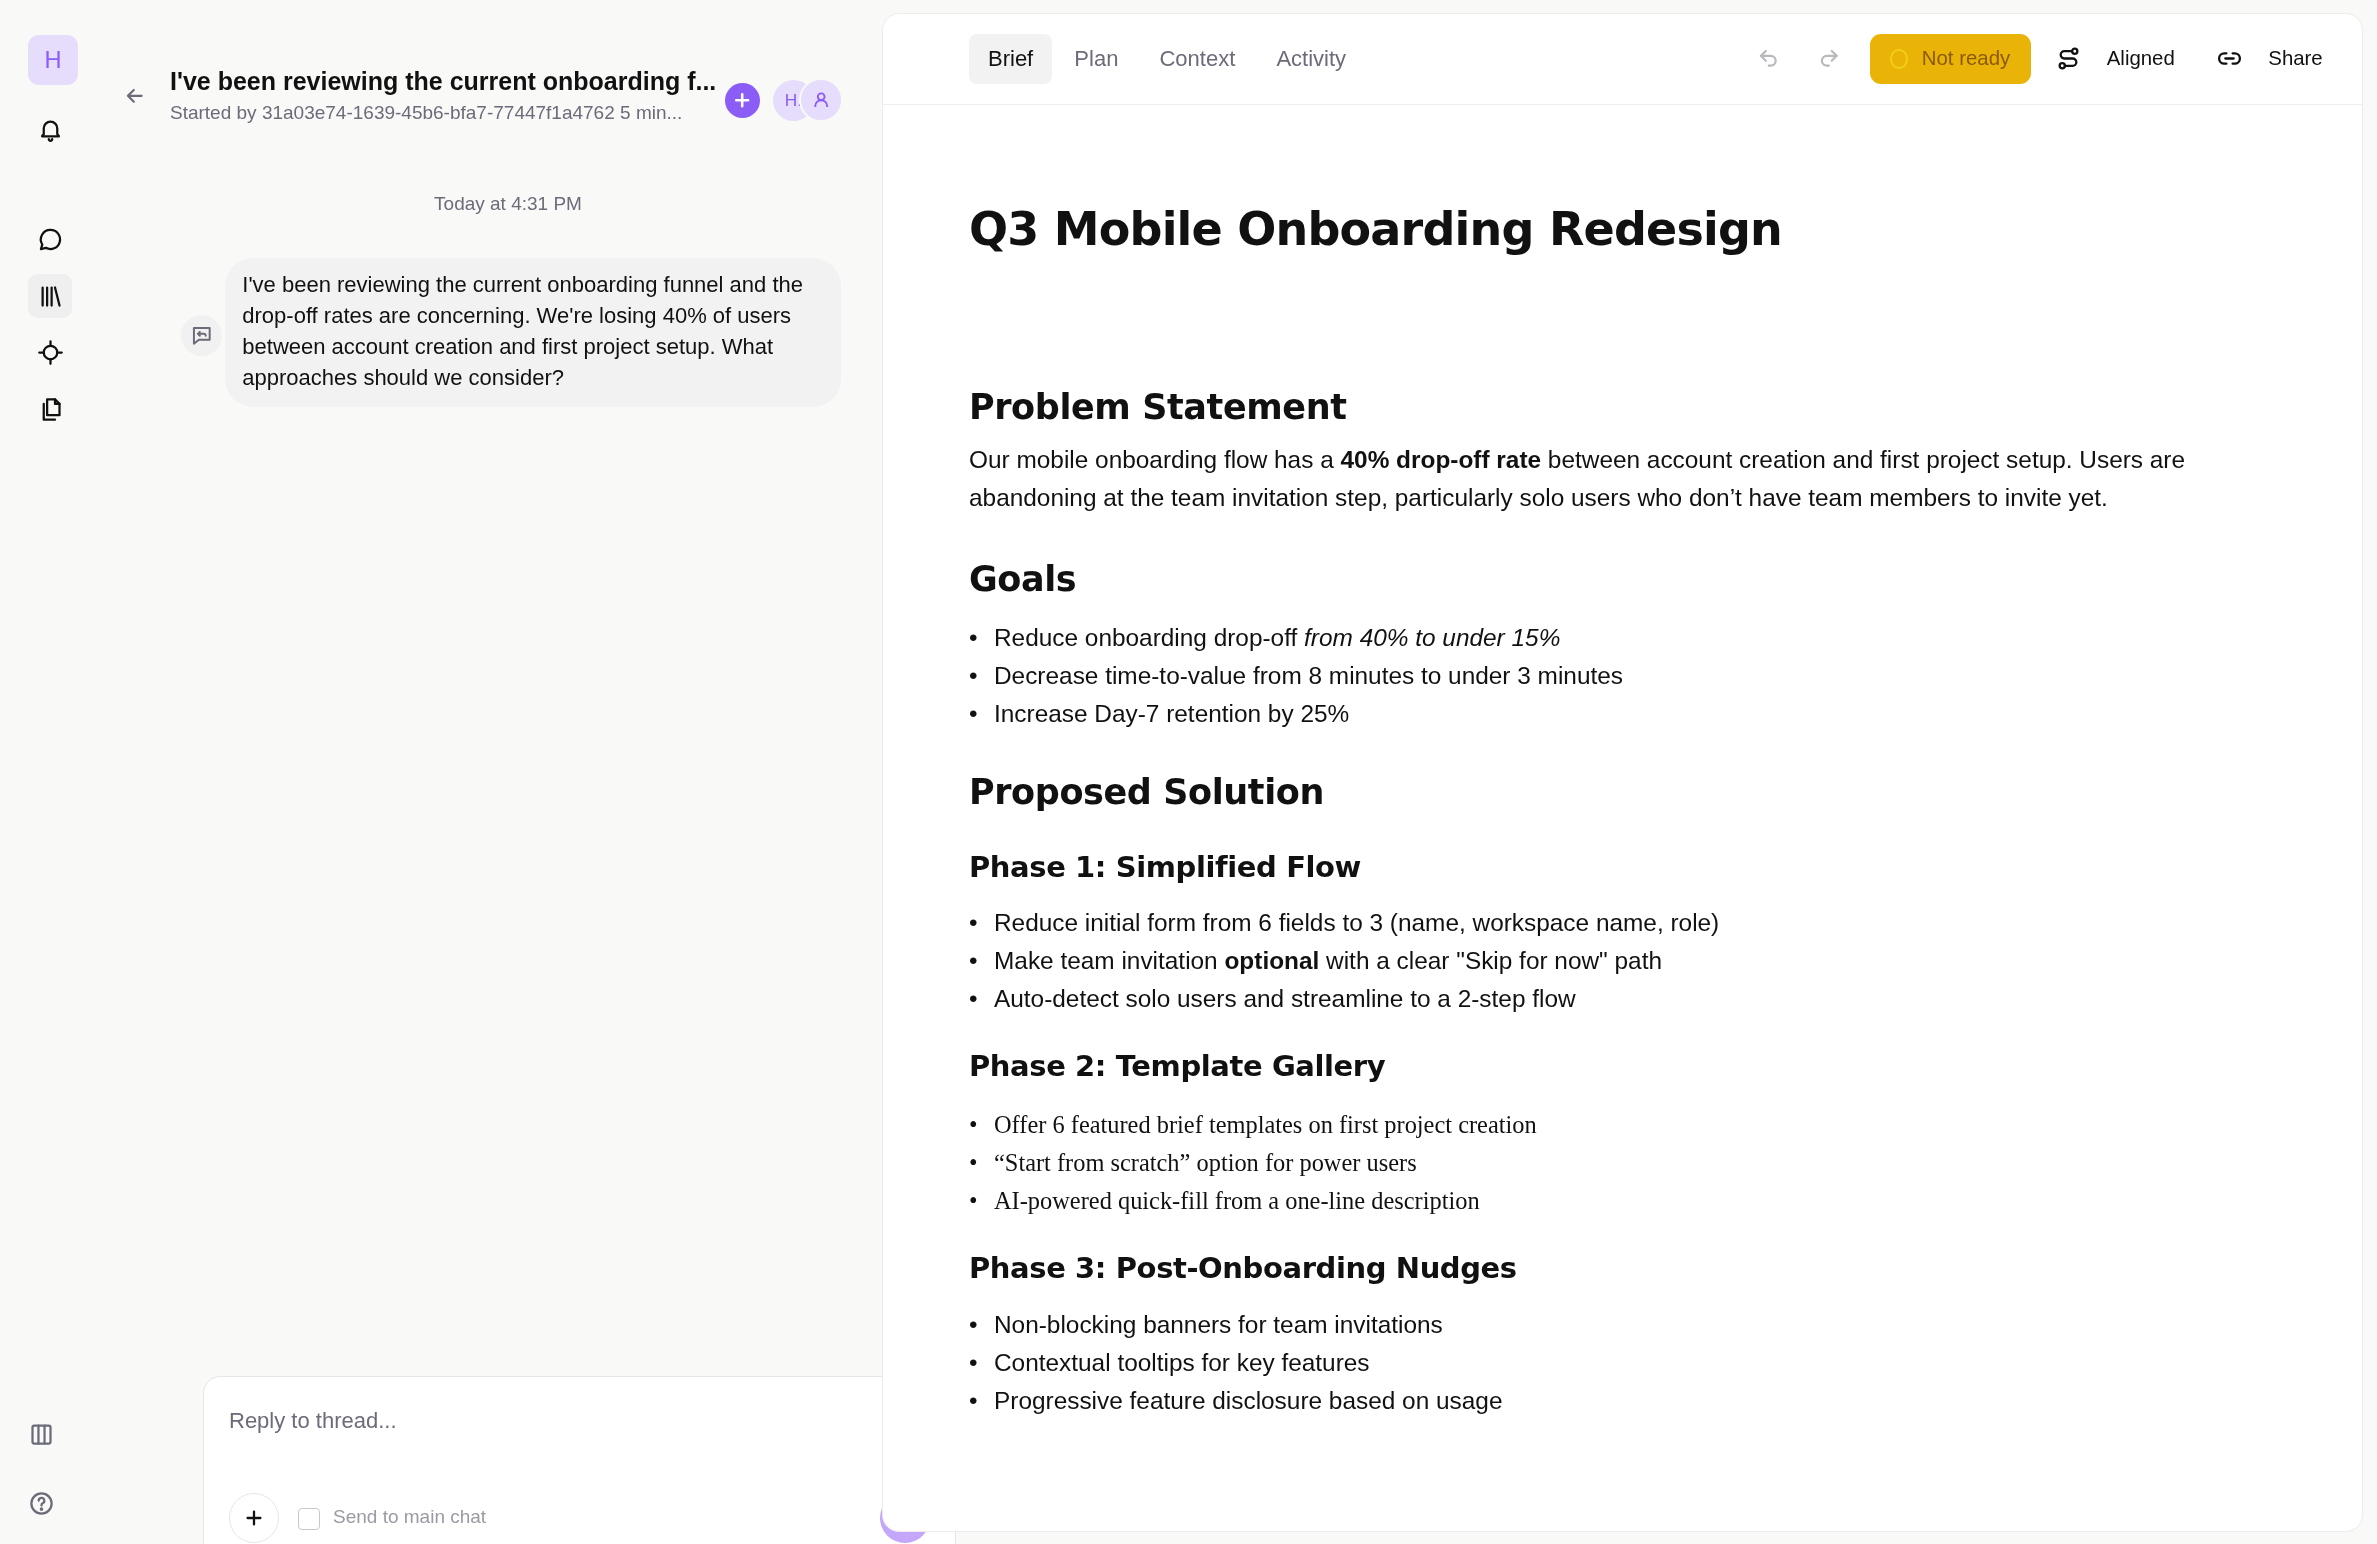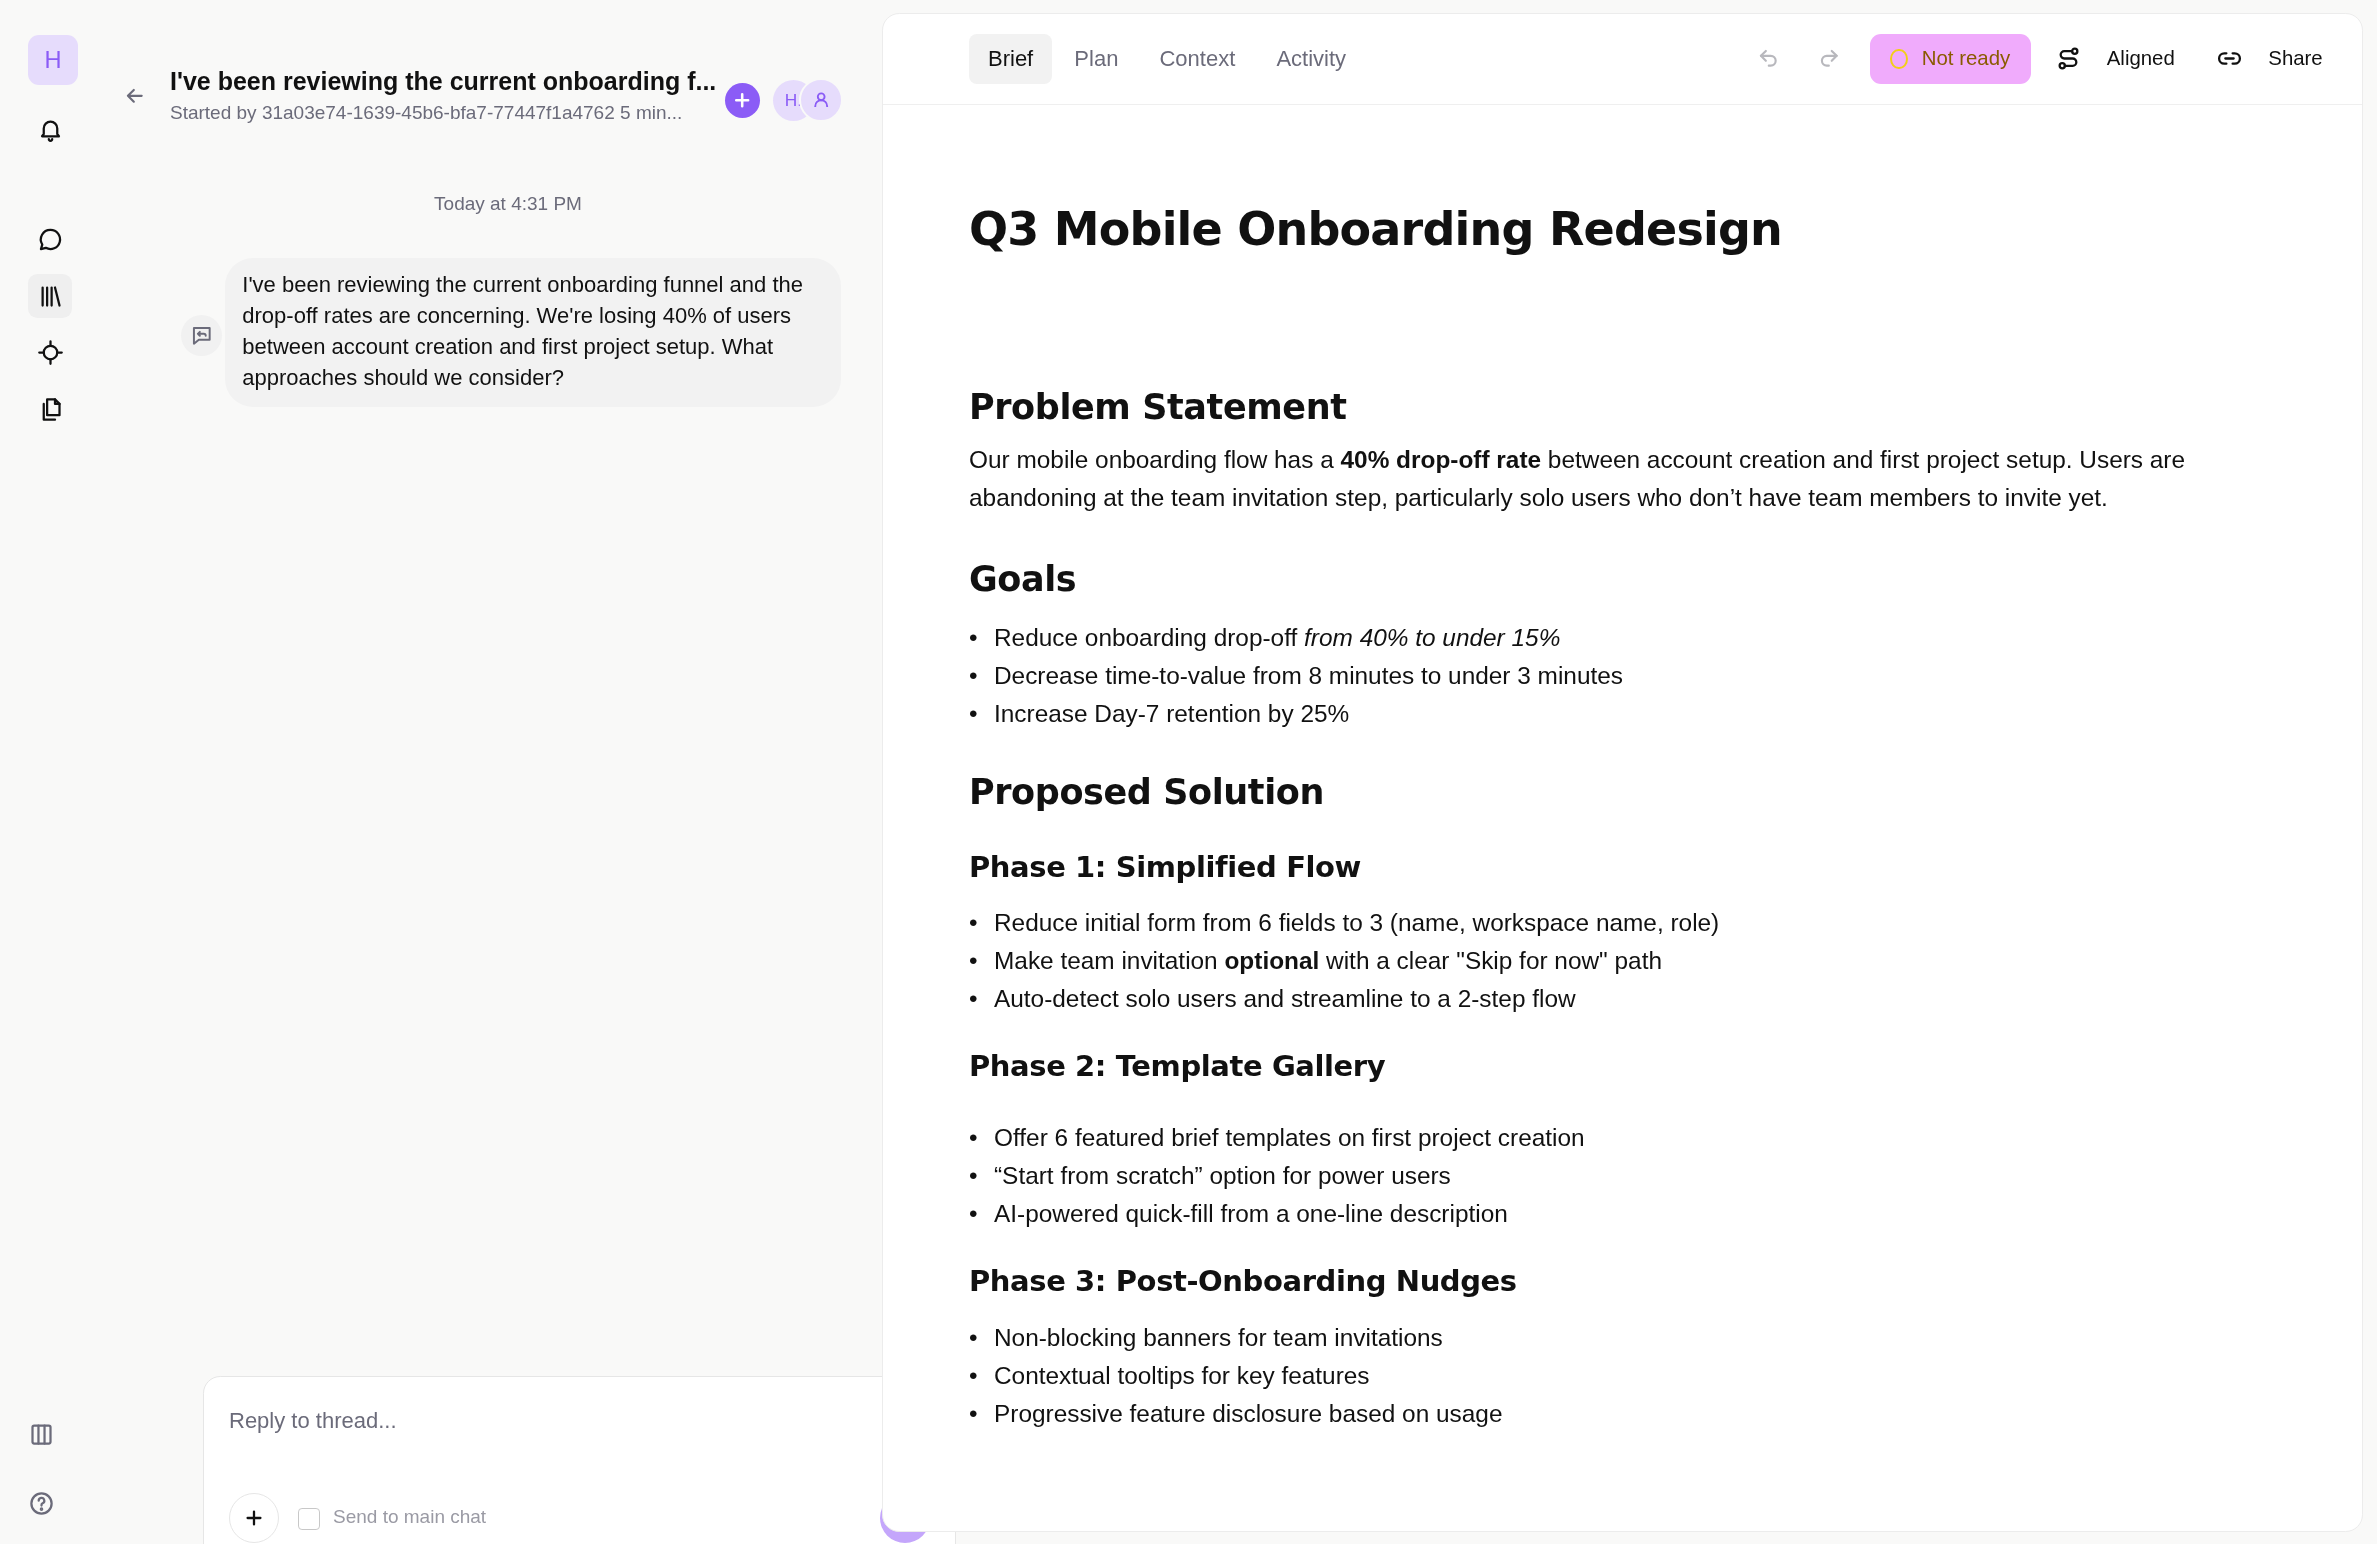--- a/index.html
+++ b/index.html
@@ -46,42 +46,42 @@
 
   
   .doc { position: absolute; left: 882px; top: 12.6px; width: 1481px; height: 1519px; background: #fff; border: 1.6px solid #ececec; border-radius: 17.3px; overflow: hidden; }
   .doc-bar { position: absolute; left: 0; top: 0; width: 100%; height: 91px; border-bottom: 1.6px solid #efefef; }
   .tabs { position: absolute; left: 86px; top: 20.4px; display: flex; gap: 3.1px; }
   .tab { height: 50px; padding: 0 19px; display: flex; align-items: center; font-size: 22px; color: #6b6b7a; border-radius: 7.9px; }
   .tab.active { background: #f2f2f2; color: #111; }
   .actions { position: absolute; right: 22px; top: 20.4px; display: flex; align-items: center; gap: 7.9px; }
   .icon-btn { width: 52px; height: 50px; display: flex; align-items: center; justify-content: center; }
   .icon-btn svg { width: 23.6px; height: 23.6px; stroke: #b8b8bd; fill: none; stroke-width: 2.2; stroke-linecap: round; stroke-linejoin: round; }
-  .status { height: 50px; padding: 0 20.4px; display: flex; align-items: center; gap: 14px; background: #f0abfc; border-radius: 11px; font-size: 20.4px; color: #8a5a00; margin-left: 7.9px; }
+  .status { height: 50px; padding: 0 20.4px; display: flex; align-items: center; gap: 14px; background: #eab308; border-radius: 11px; font-size: 20.4px; color: #8a5a00; margin-left: 7.9px; }
   .status .dot { width: 17.3px; height: 20.4px; border: 2.4px solid #f2cf17; border-radius: 50%; }
   .act { height: 50px; padding: 0 17.3px; display: flex; align-items: center; gap: 26px; font-size: 20.4px; color: #111; }
   .act svg { width: 25px; height: 25px; stroke: #111; fill: none; stroke-width: 2.2; stroke-linecap: round; stroke-linejoin: round; }
 
   .doc-body { position: absolute; left: 86px; top: 91px; width: 1289px; }
   .doc-body h1 { font-family: "DejaVu Sans", sans-serif; font-size: 46px; font-weight: 700; letter-spacing: -0.8px; margin-top: 97px; color: #111; }
   .doc-body h2 { font-family: "DejaVu Sans", sans-serif; font-size: 35px; font-weight: 700; letter-spacing: -0.4px; color: #111; }
   .doc-body h3 { font-family: "DejaVu Sans", sans-serif; font-size: 29px; font-weight: 700; letter-spacing: -0.4px; color: #111; }
   .doc-body p { font-size: 24.4px; line-height: 38px; color: #111; }
   .doc-body ul { list-style: none; }
   .doc-body li { font-size: 24.4px; line-height: 38px; padding-left: 25px; position: relative; color: #111; }
   .doc-body li::before { content: "•"; position: absolute; left: 0; top: 0; }
   .h-problem { margin-top: 131px; }
   .p-problem { margin-top: 14px; }
   .h-goals { margin-top: 42px; }
   .ul-goals { margin-top: 20.4px; }
   .h-sol { margin-top: 39px; }
   .h-p1 { margin-top: 38px; }
   .ul-p1 { margin-top: 20.4px; }
   .h-p2 { margin-top: 31px; }
-  .ul-p2 { margin-top: 36px; }
+  .ul-p2 { margin-top: 23px; font-family: Liberation Serif, serif; }
   .h-p3 { margin-top: 31px; }
   .ul-p3 { margin-top: 20.4px; }
 </style>
 </head>
 <body>
 
 <div class="rail">
   <div class="ws">H</div>
   <div class="ico" style="top:107px">
     <svg viewBox="0 0 24 24">

